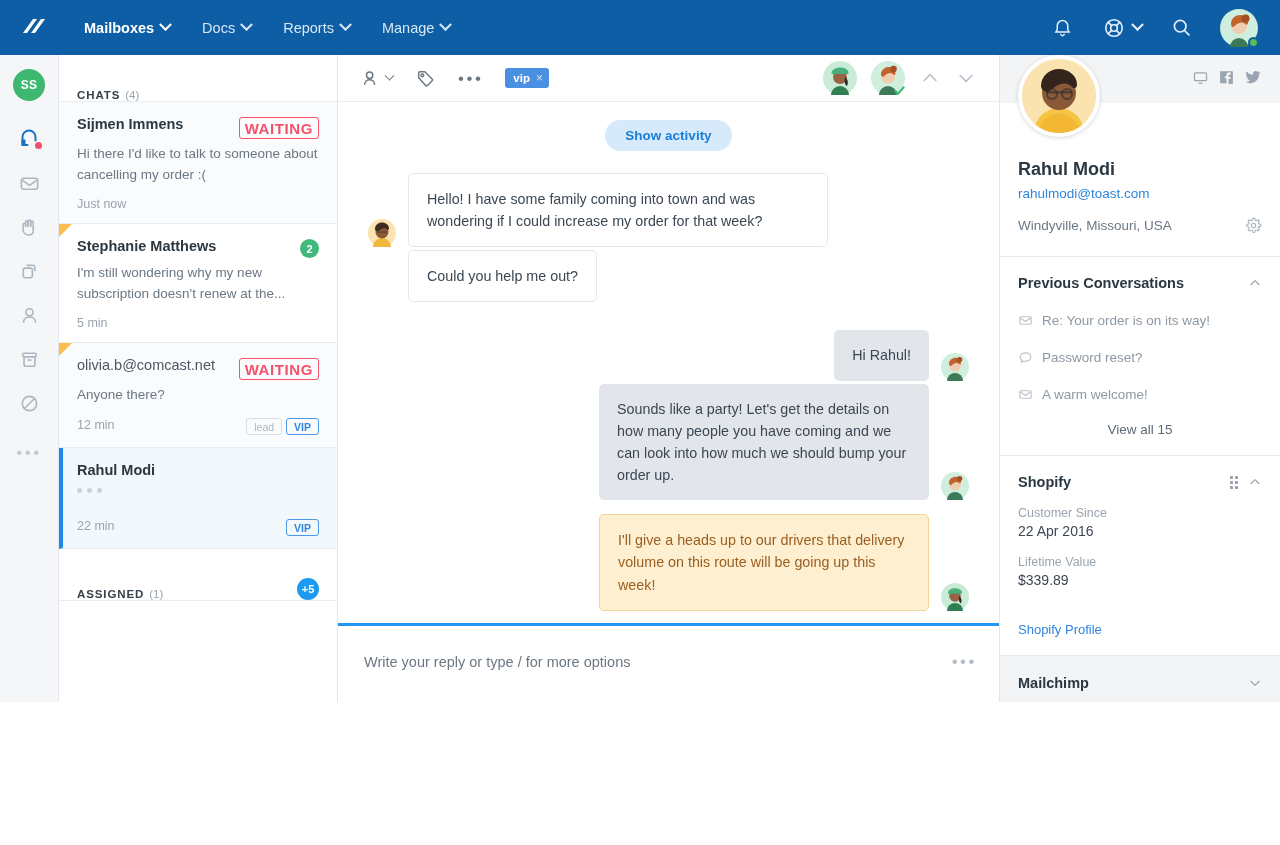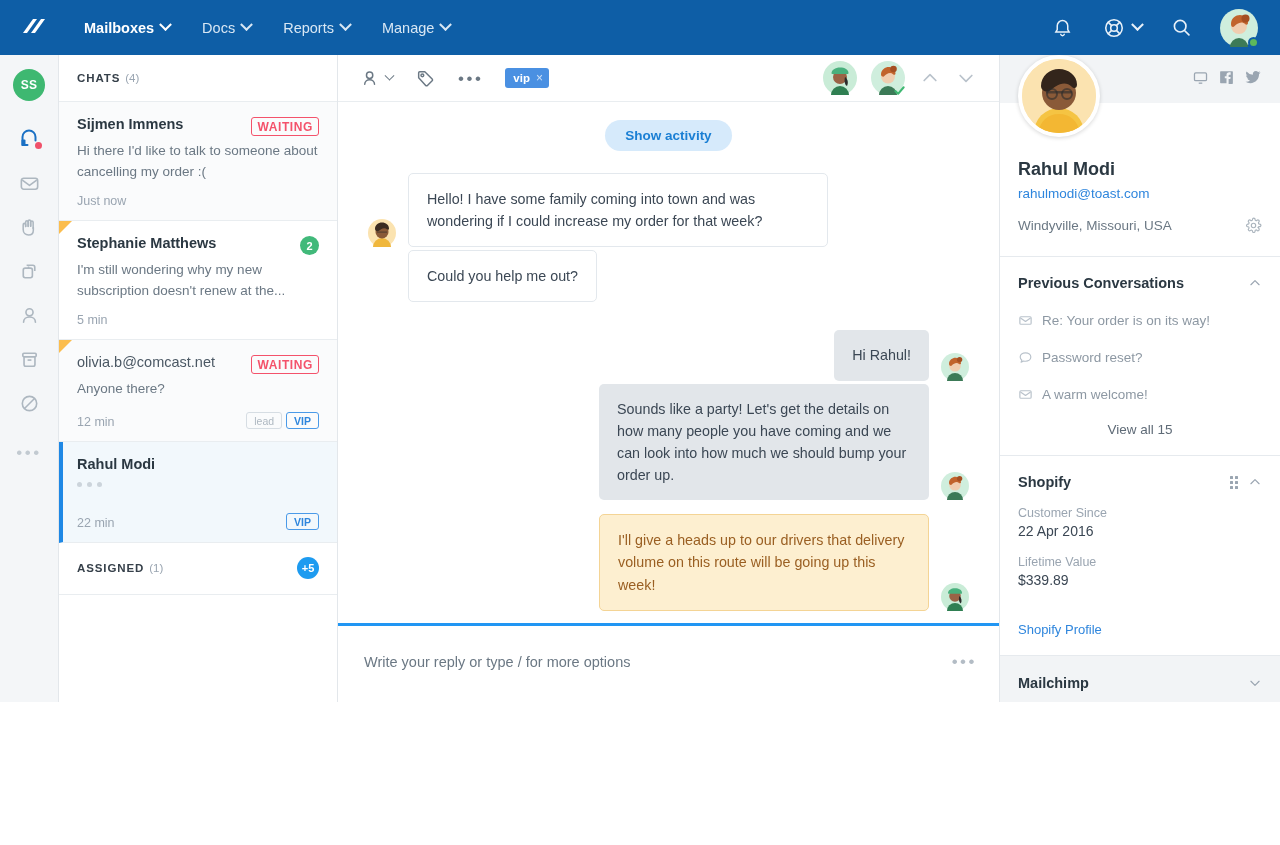--- a/index.html
+++ b/index.html
@@ -47,21 +47,21 @@
     display: flex; align-items: center; justify-content: center; margin-bottom: 18px; cursor: pointer;
   }
   .rail-icon { width: 40px; height: 40px; display: flex; align-items: center; justify-content: center; color: #adb7c0; cursor: pointer; position: relative; margin-bottom: 4px; }
   .rail-icon.active { color: #1a70c4; }
   .rail-icon .reddot { position: absolute; right: 7px; bottom: 10px; width: 7px; height: 7px; border-radius: 50%; background: #f0516a; }
   .rail-dots { margin-top: 16px; color: #c2cad1; letter-spacing: 2.5px; font-size: 17px; cursor: pointer; }
 
   
   .chatlist { width: 279px; flex: 0 0 279px; background: #ffffff; border-right: 1px solid #e3e7eb; display: flex; flex-direction: column; }
   .list-header {
-    height: 47px; display: flex; align-items: center; padding: 0 18px;
+    height: 47px; display: flex; align-items: flex-end; padding: 0 18px;
     font-size: 11.5px; font-weight: 700; letter-spacing: .9px; color: #36404a;
     border-bottom: 1px solid #e9edf0;
   }
   .list-header .cnt { color: #9aa5b1; font-weight: 400; margin-left: 5px; letter-spacing: 0; }
   .list-header .badge-plus {
     margin-left: auto; background: #1d9bf0; color: #fff; border-radius: 50%;
     width: 22px; height: 22px; font-size: 11px; font-weight: 700; letter-spacing: 0;
     display: flex; align-items: center; justify-content: center;
   }
   .chat-item {
@@ -72,28 +72,28 @@
   .chat-item .flag {
     position: absolute; left: 0; top: 0; width: 0; height: 0;
     border-top: 13px solid #fbbd4e; border-right: 13px solid transparent;
   }
   .ci-top { display: flex; align-items: flex-start; }
   .ci-name { font-size: 14.5px; color: #2b3842; font-weight: 700; flex: 1; }
   .ci-name.plain { font-weight: 400; color: #4b5864; }
   .ci-name.bold2 { font-weight: 700; }
   .pill-waiting {
     border: 1px solid #f4526b; color: #f4526b; border-radius: 3px;
-    font-size: 12px; font-weight: 700; letter-spacing: .6px; padding: 2px 5px 1px 5px; margin-top: 1px;
+    font-size: 15px; font-weight: 700; letter-spacing: .6px; padding: 2px 5px 1px 5px; margin-top: 1px;
   }
   .pill-count {
     background: #41b97a; color: #fff; border-radius: 50%; width: 19px; height: 19px;
     font-size: 11px; font-weight: 700; display: flex; align-items: center; justify-content: center; margin-top: 1px;
   }
   .ci-snippet { font-size: 13.5px; color: #6b7884; line-height: 1.52; margin-top: 5px; }
-  .ci-foot { display: flex; align-items: flex-end; margin-top: 12px; }
+  .ci-foot { display: flex; align-items: flex-start; margin-top: 12px; }
   .ci-time { font-size: 12.5px; color: #9aa5b1; }
   .ci-tags { margin-left: auto; display: flex; gap: 4px; }
   .tag-lead { border: 1px solid #d6dde3; color: #aeb8c1; border-radius: 3px; font-size: 10.5px; padding: 2px 7px 1px; }
   .tag-vip { border: 1px solid #4a9ae8; color: #2f86dd; border-radius: 3px; font-size: 10.5px; font-weight: 600; padding: 2px 7px 1px; }
   .typing-dots { display: flex; gap: 5px; margin-top: 10px; }
   .typing-dots i { width: 5px; height: 5px; border-radius: 50%; background: #ccd4db; display: block; }
   .list-header.assigned { border-top: 0; border-bottom: 1px solid #e9edf0; height: 52px; }
 
   
   .conv { flex: 1; min-width: 0; display: flex; flex-direction: column; background: #ffffff; border-right: 1px solid #e3e7eb; }

